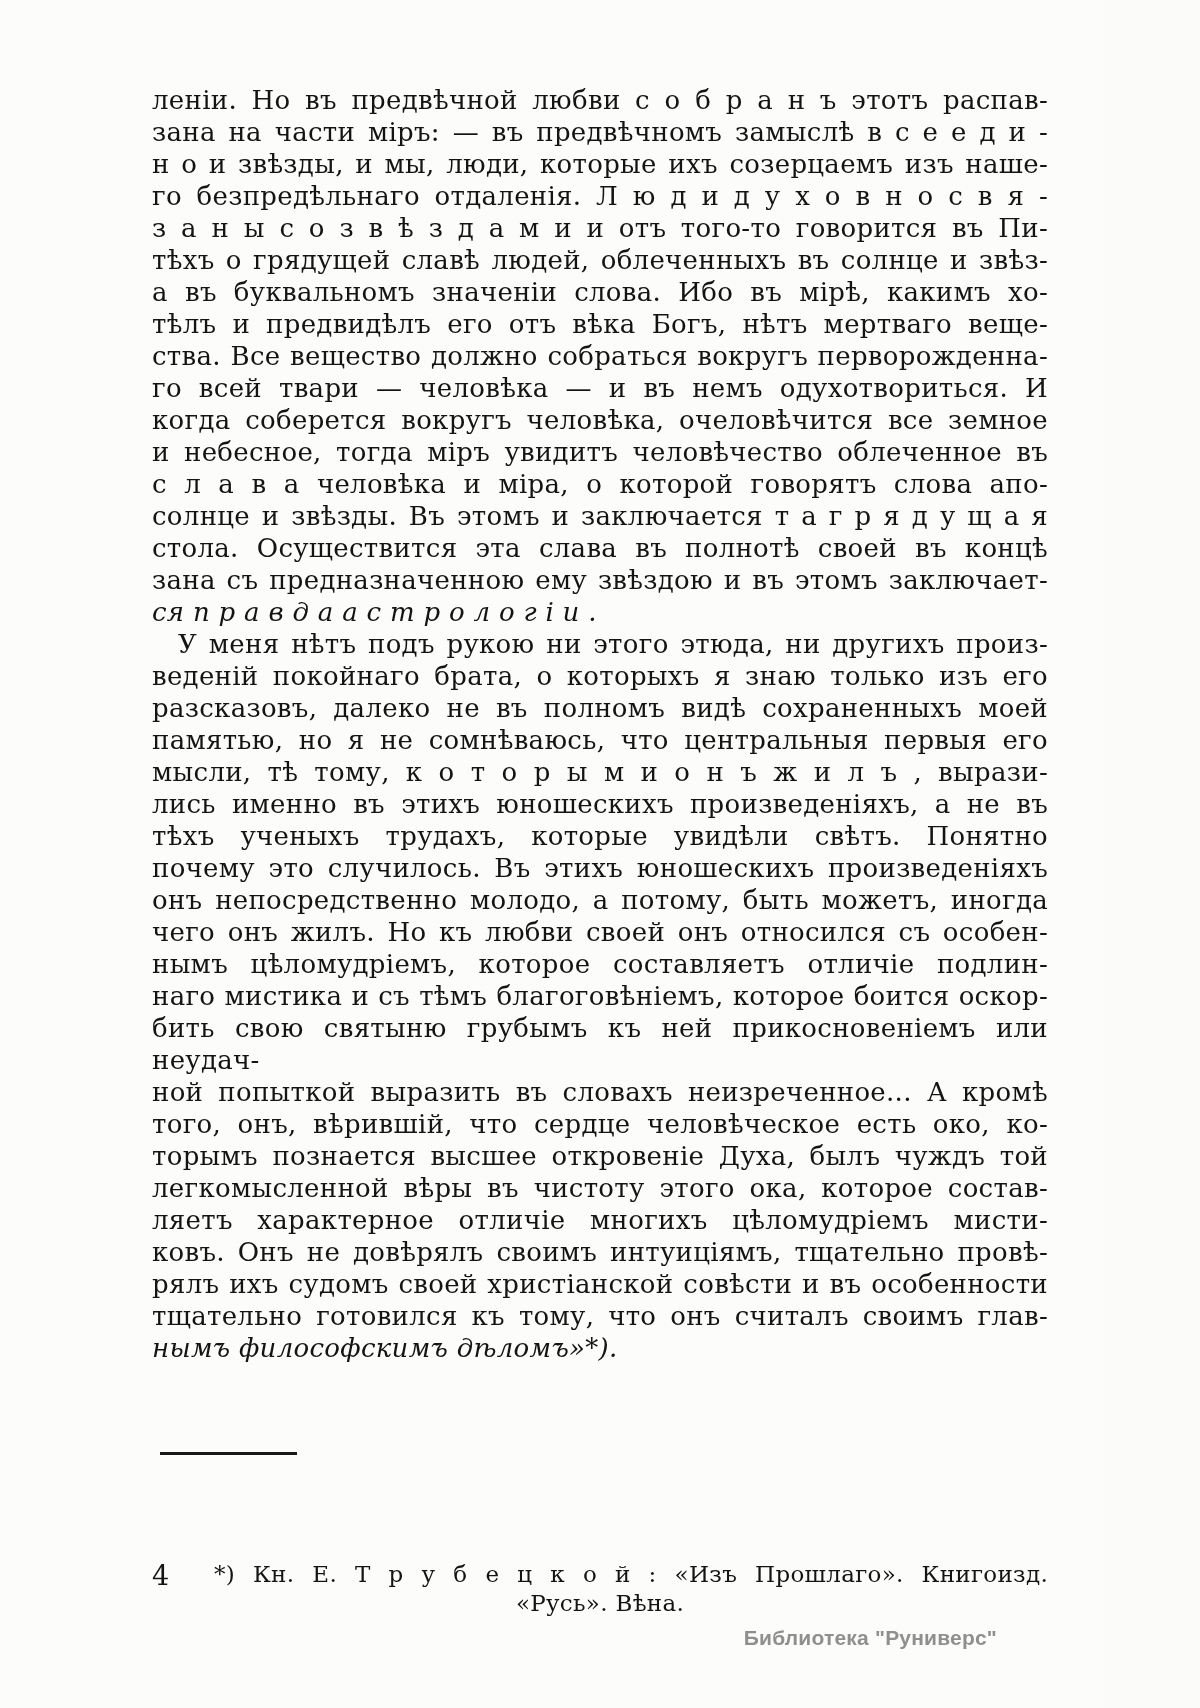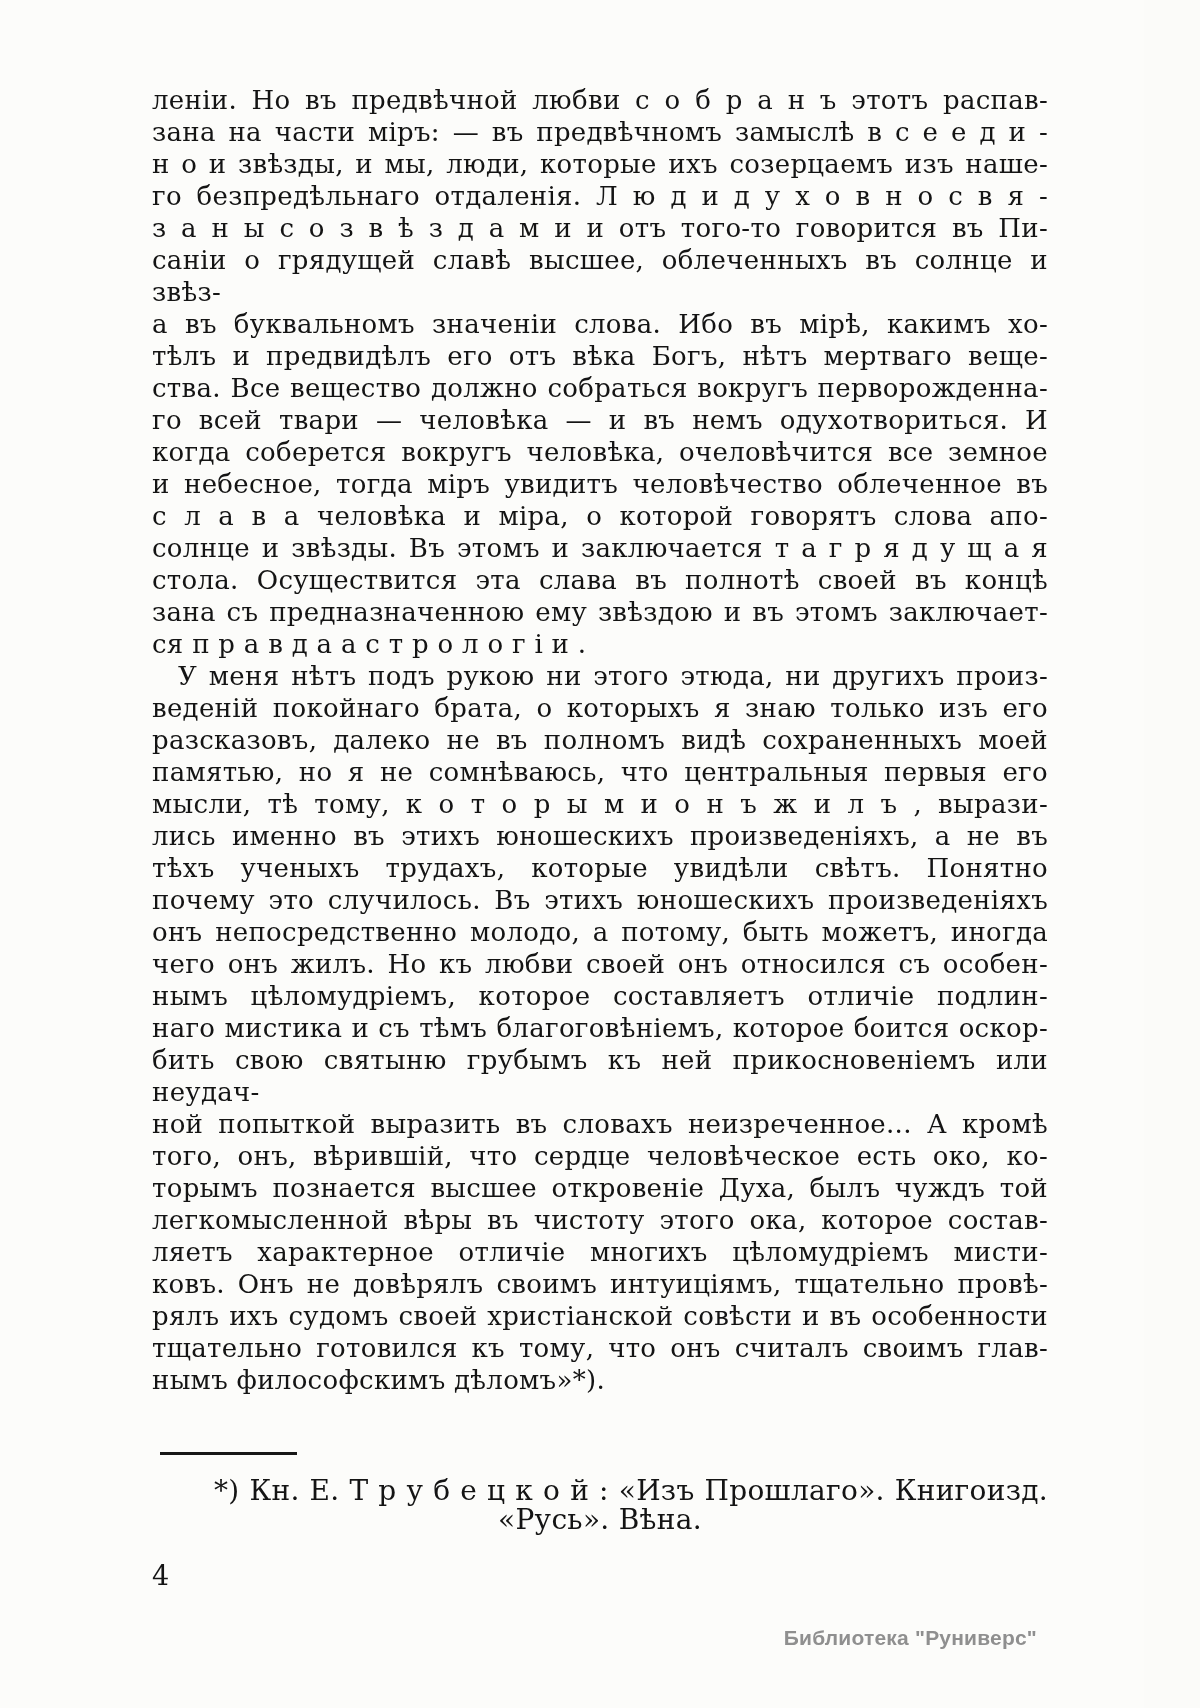--- a/index.html
+++ b/index.html
@@ -11,57 +11,57 @@
   }
   .page {
     position: absolute;
     inset: 0;
     width: 1104px;
     height: 1708px;
     background: #fcfcfa;
     overflow: hidden;
     font-family: "DejaVu Serif", "Liberation Serif", serif;
     color: #141414;
-    padding-left: 40px;
   }
   .textblock {
     position: absolute;
     left: 152px;
     top: 84px;
     width: 896px;
     font-size: 26px;
     line-height: 32px;
     letter-spacing: 0.3px;
   }
   .line {
     text-align: justify;
     text-align-last: justify;
     white-space: normal;
   }
   .line.para-end {
     text-align: left;
     text-align-last: auto;
+    font-style: italic;
   }
   .line.indent {
     text-indent: 26px;
   }
   .fn-sep {
     position: absolute;
     left: 160px;
     top: 1452px;
     width: 137px;
     height: 3px;
     background: #171717;
   }
   .footnote {
     position: absolute;
     left: 152px;
-    top: 1476px;
+    top: 1560px;
     width: 896px;
-    font-size: 28px;
+    font-size: 23px;
     line-height: 29px;
     letter-spacing: 0.3px;
   }
   .fn-line.first {
     text-indent: 62px;
     text-align: justify;
     text-align-last: justify;
   }
   .fn-line.last {
     text-align: center;
@@ -86,21 +86,21 @@
 </head>
 <body>
 
 <div class="page">
   <main class="textblock" id="textblock">
       <div class="line">леніи. Но въ предвѣчной любви с о б р а н ъ этотъ распав-</div>
       <div class="line">зана на части міръ: — въ предвѣчномъ замыслѣ в с е е д и -</div>
       <div class="line">н о и звѣзды, и мы, люди, которые ихъ созерцаемъ изъ наше-</div>
       <div class="line">го безпредѣльнаго отдаленія. Л ю д и д у х о в н о с в я -</div>
       <div class="line">з а н ы с о з в ѣ з д а м и и отъ того-то говорится въ Пи-</div>
-      <div class="line">саніи о грядущей славѣ высшее, облеченныхъ въ солнце и звѣз-</div>
+      <div class="line">тѣхъ о грядущей славѣ людей, облеченныхъ въ солнце и звѣз-</div>
       <div class="line">а въ буквальномъ значеніи слова. Ибо въ мірѣ, какимъ хо-</div>
       <div class="line">тѣлъ и предвидѣлъ его отъ вѣка Богъ, нѣтъ мертваго веще-</div>
       <div class="line">ства. Все вещество должно собраться вокругъ перворожденна-</div>
       <div class="line">го всей твари — человѣка — и въ немъ одухотвориться. И</div>
       <div class="line">когда соберется вокругъ человѣка, очеловѣчится все земное</div>
       <div class="line">и небесное, тогда міръ увидитъ человѣчество облеченное въ</div>
       <div class="line">с л а в а человѣка и міра, о которой говорятъ слова апо-</div>
       <div class="line">солнце и звѣзды. Въ этомъ и заключается т а г р я д у щ а я</div>
       <div class="line">стола. Осуществится эта слава въ полнотѣ своей въ концѣ</div>
       <div class="line">зана съ предназначенною ему звѣздою и въ этомъ заключает-</div>

